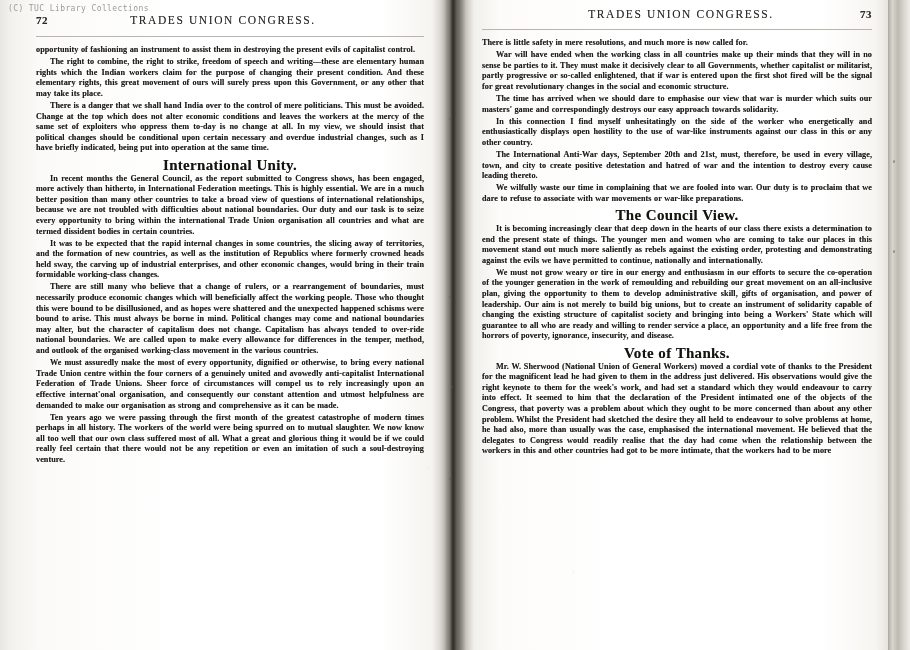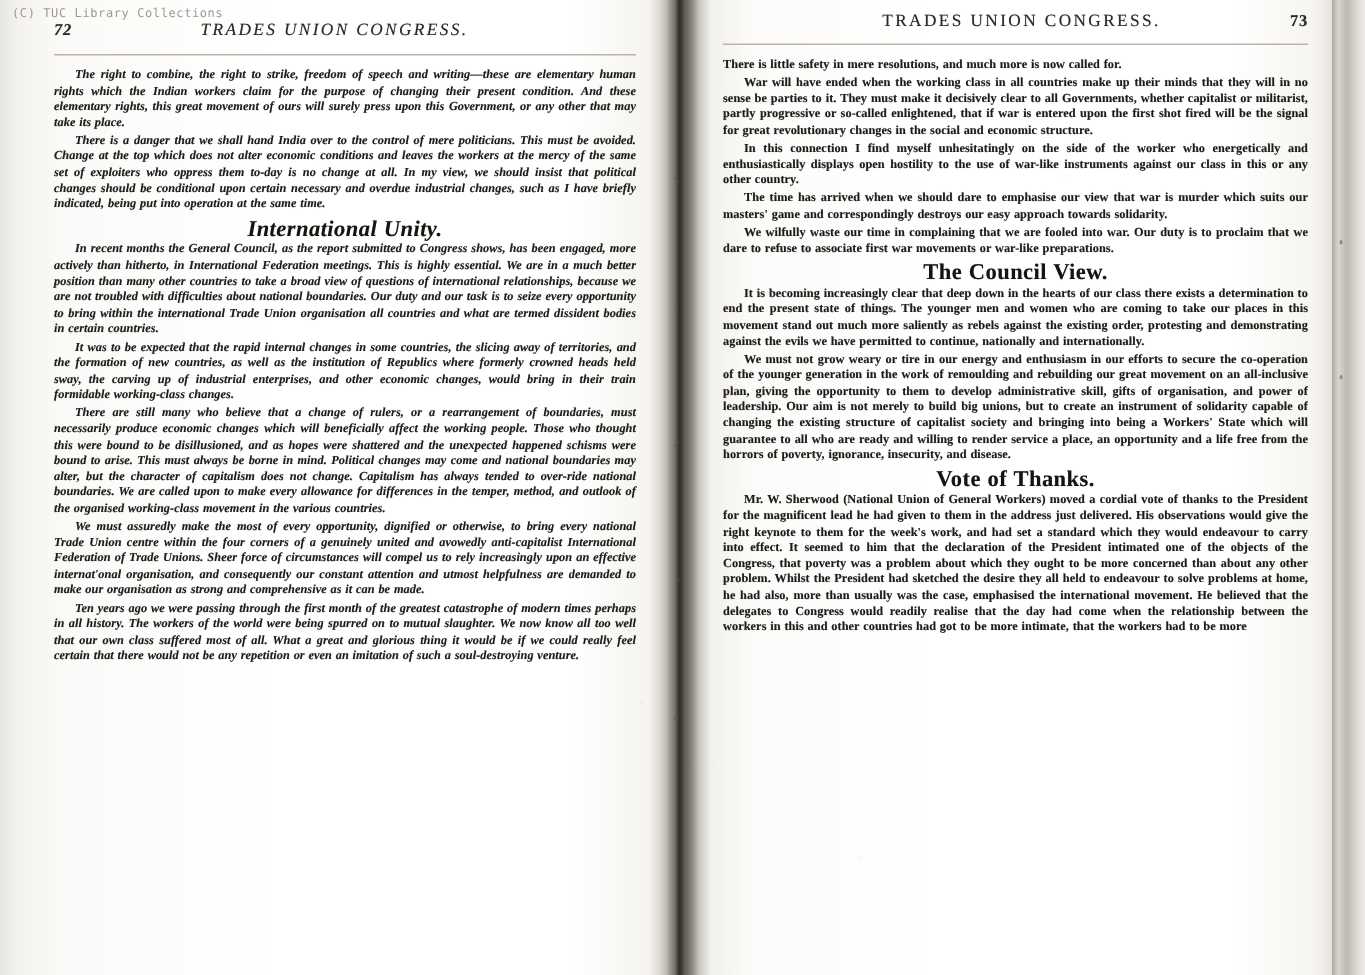--- a/index.html
+++ b/index.html
@@ -58,21 +58,21 @@
   }
 
   
   .page {
     position: absolute;
     top: 0;
     height: 650px;
     box-sizing: border-box;
     z-index: 4;
   }
-  .page.left  { left: 0px;   width: 452px; padding: 14px 28px 15px 36px; font-style: italic; }
+  .page.left  { left: 0px;   width: 452px; padding: 14px 28px 15px 36px; }
   .page.right { left: 458px; width: 452px; padding: 0px 38px 0 24px; }
 
   .running-head {
     display: flex;
     align-items: baseline;
     font-size: 11.5px;
     letter-spacing: 1.1px;
     color: #2a2a28;
     height: 18px;
   }
@@ -167,43 +167,45 @@
 
 <div class="watermark">(C) TUC Library Collections</div>
 
 <div class="page left">
   <div class="running-head">
     <span class="folio">72</span>
     <span class="head-title">TRADES UNION CONGRESS.</span>
   </div>
   <div class="rule"></div>
   <div class="col" id="left-col">
+      <p class="noindent">opportunity of fashioning an instrument to assist them in destroying the present evils of capitalist control.</p>
       <p>The right to combine, the right to strike, freedom of speech and writing—these are elementary human rights which the Indian workers claim for the purpose of changing their present condition. And these elementary rights, this great movement of ours will surely press upon this Government, or any other that may take its place.</p>
       <p>There is a danger that we shall hand India over to the control of mere politicians. This must be avoided. Change at the top which does not alter economic conditions and leaves the workers at the mercy of the same set of exploiters who oppress them to-day is no change at all. In my view, we should insist that political changes should be conditional upon certain necessary and overdue industrial changes, such as I have briefly indicated, being put into operation at the same time.</p>
       <div class="subhead">International Unity.</div>
       <p>In recent months the General Council, as the report submitted to Congress shows, has been engaged, more actively than hitherto, in International Federation meetings. This is highly essential. We are in a much better position than many other countries to take a broad view of questions of international relationships, because we are not troubled with difficulties about national boundaries. Our duty and our task is to seize every opportunity to bring within the international Trade Union organisation all countries and what are termed dissident bodies in certain countries.</p>
       <p>It was to be expected that the rapid internal changes in some countries, the slicing away of territories, and the formation of new countries, as well as the institution of Republics where formerly crowned heads held sway, the carving up of industrial enterprises, and other economic changes, would bring in their train formidable working-class changes.</p>
       <p>There are still many who believe that a change of rulers, or a rearrangement of boundaries, must necessarily produce economic changes which will beneficially affect the working people. Those who thought this were bound to be disillusioned, and as hopes were shattered and the unexpected happened schisms were bound to arise. This must always be borne in mind. Political changes may come and national boundaries may alter, but the character of capitalism does not change. Capitalism has always tended to over-ride national boundaries. We are called upon to make every allowance for differences in the temper, method, and outlook of the organised working-class movement in the various countries.</p>
       <p>We must assuredly make the most of every opportunity, dignified or otherwise, to bring every national Trade Union centre within the four corners of a genuinely united and avowedly anti-capitalist International Federation of Trade Unions. Sheer force of circumstances will compel us to rely increasingly upon an effective internat'onal organisation, and consequently our constant attention and utmost helpfulness are demanded to make our organisation as strong and comprehensive as it can be made.</p>
       <p>Ten years ago we were passing through the first month of the greatest catastrophe of modern times perhaps in all history. The workers of the world were being spurred on to mutual slaughter. We now know all too well that our own class suffered most of all. What a great and glorious thing it would be if we could really feel certain that there would not be any repetition or even an imitation of such a soul-destroying venture.</p>
     </div>
 </div>
 
 <div class="page right">
   <div class="running-head">
     <span class="head-title">TRADES UNION CONGRESS.</span>
     <span class="folio">73</span>
   </div>
   <div class="rule"></div>
   <div class="col" id="right-col">
       <p class="noindent">There is little safety in mere resolutions, and much more is now called for.</p>
       <p>War will have ended when the working class in all countries make up their minds that they will in no sense be parties to it. They must make it decisively clear to all Governments, whether capitalist or militarist, partly progressive or so-called enlightened, that if war is entered upon the first shot fired will be the signal for great revolutionary changes in the social and economic structure.</p>
+      <p>The time has arrived when we should dare to emphasise our view that war is murder which suits our masters' game and correspondingly destroys our easy approach towards solidarity.</p>
       <p>In this connection I find myself unhesitatingly on the side of the worker who energetically and enthusiastically displays open hostility to the use of war-like instruments against our class in this or any other country.</p>
-      <p>The time has arrived when we should dare to emphasise our view that war is murder which suits our masters' game and correspondingly destroys our easy approach towards solidarity.</p>
-      <p>We wilfully waste our time in complaining that we are fooled into war. Our duty is to proclaim that we dare to refuse to associate first war movements or war-like preparations.</p>
+      <p>The International Anti-War days, September 20th and 21st, must, therefore, be used in every village, town, and city to create positive detestation and hatred of war and the intention to destroy every cause leading thereto.</p>
+      <p>We wilfully waste our time in complaining that we are fooled into war. Our duty is to proclaim that we dare to refuse to associate with war movements or war-like preparations.</p>
       <div class="subhead">The Council View.</div>
       <p>It is becoming increasingly clear that deep down in the hearts of our class there exists a determination to end the present state of things. The younger men and women who are coming to take our places in this movement stand out much more saliently as rebels against the existing order, protesting and demonstrating against the evils we have permitted to continue, nationally and internationally.</p>
       <p>We must not grow weary or tire in our energy and enthusiasm in our efforts to secure the co-operation of the younger generation in the work of remoulding and rebuilding our great movement on an all-inclusive plan, giving the opportunity to them to develop administrative skill, gifts of organisation, and power of leadership. Our aim is not merely to build big unions, but to create an instrument of solidarity capable of changing the existing structure of capitalist society and bringing into being a Workers' State which will guarantee to all who are ready and willing to render service a place, an opportunity and a life free from the horrors of poverty, ignorance, insecurity, and disease.</p>
       <div class="subhead">Vote of Thanks.</div>
       <p><span class="speaker">Mr. W. Sherwood</span> (National Union of General Workers) moved a cordial vote of thanks to the President for the magnificent lead he had given to them in the address just delivered. His observations would give the right keynote to them for the week's work, and had set a standard which they would endeavour to carry into effect. It seemed to him that the declaration of the President intimated one of the objects of the Congress, that poverty was a problem about which they ought to be more concerned than about any other problem. Whilst the President had sketched the desire they all held to endeavour to solve problems at home, he had also, more than usually was the case, emphasised the international movement. He believed that the delegates to Congress would readily realise that the day had come when the relationship between the workers in this and other countries had got to be more intimate, that the workers had to be more</p>
     </div>
 </div>
 
 <div id="gutter"></div>
 <div id="right-edge"></div>

